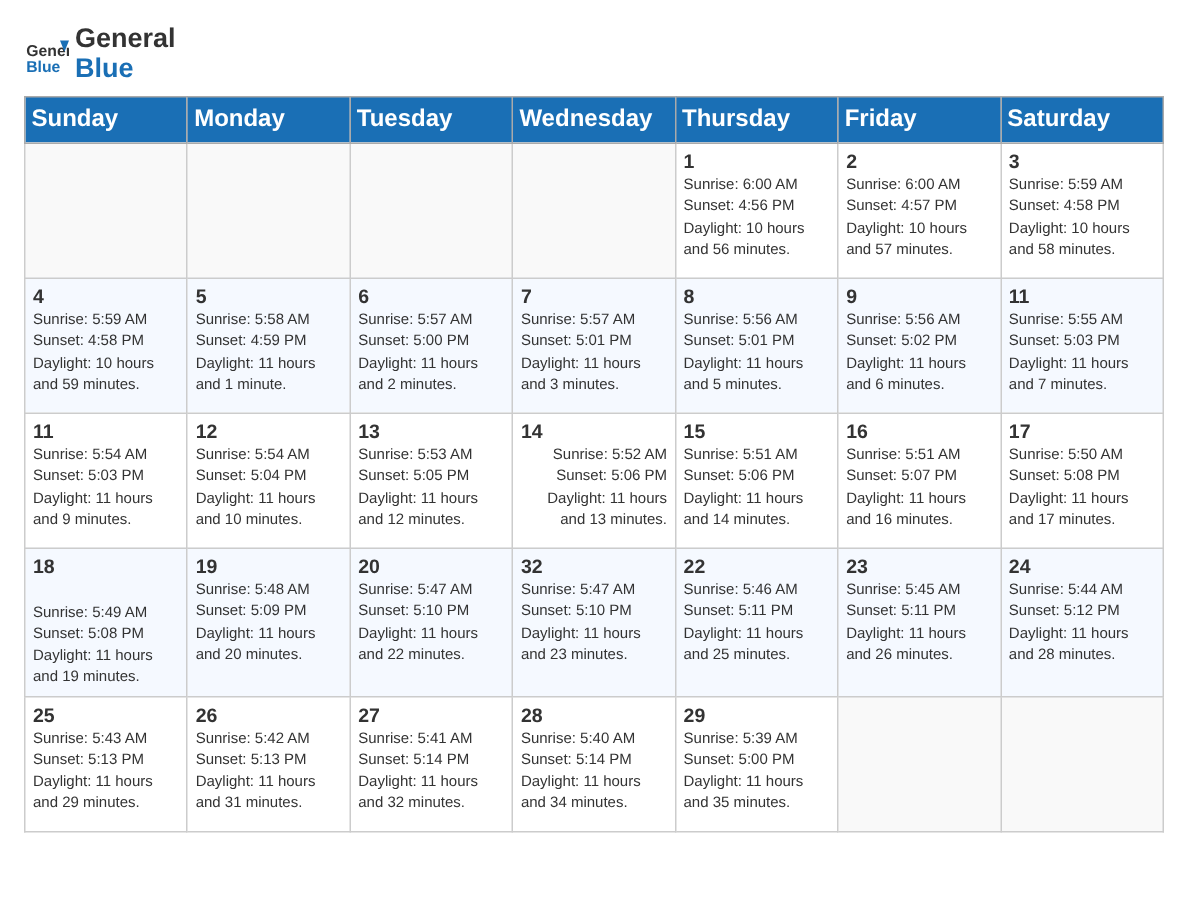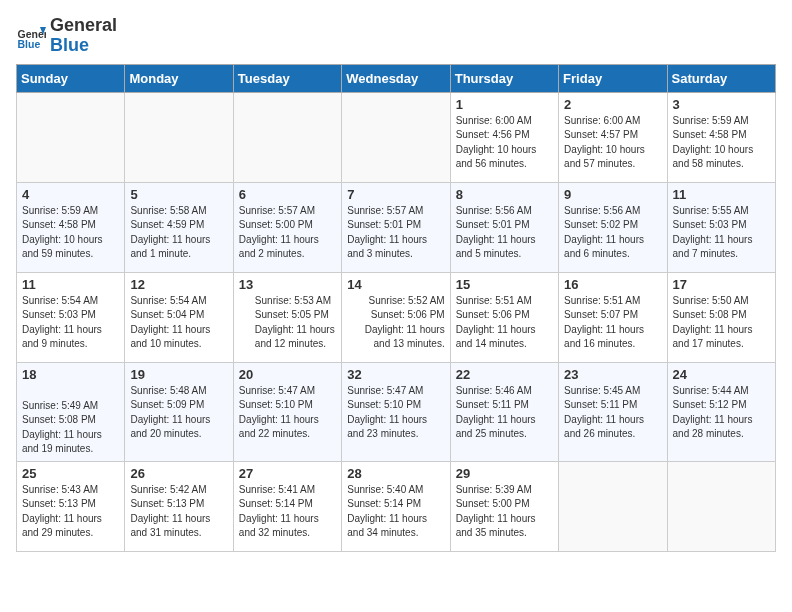--- a/index.html
+++ b/index.html
@@ -45,21 +45,21 @@
       color: #555;
     }
     table {
       width: 100%;
       border-collapse: collapse;
       table-layout: fixed;
     }
     th {
       background-color: #1a6fb5;
       color: #fff;
-      font-size: 13px;
+      font-size: 16px;
       font-weight: bold;
       padding: 6px 4px;
       text-align: left;
       border: 1px solid #aaa;
     }
     td {
       border: 1px solid #ccc;
       vertical-align: top;
       padding: 4px 5px;
       font-size: 10px;
@@ -207,21 +207,21 @@
         </td>
         <td>
           <div class="day-num">12</div>
           <div class="day-info" style="white-space: pre-line;">Sunrise: 5:54 AM
 Sunset: 5:04 PM
 Daylight: 11 hours
 and 10 minutes.</div>
         </td>
         <td>
           <div class="day-num">13</div>
-          <div class="day-info" style="white-space: pre-line; margin-left: 16px;">Sunrise: 5:53 AM
+          <div class="day-info" style="white-space: pre-line;">Sunrise: 5:53 AM
 Sunset: 5:05 PM
 Daylight: 11 hours
 and 12 minutes.</div>
         </td>
         <td>
           <div class="day-num">14</div>
           <div class="day-info" style="white-space: pre-line; text-align: right;">Sunrise: 5:52 AM
 Sunset: 5:06 PM
 Daylight: 11 hours
 and 13 minutes.</div>

